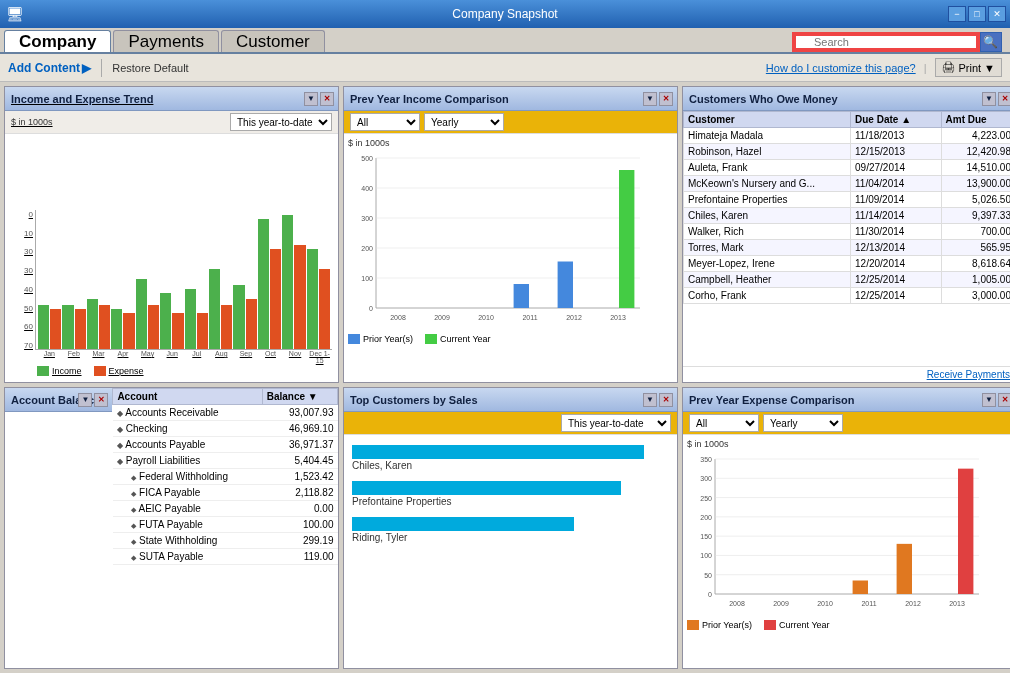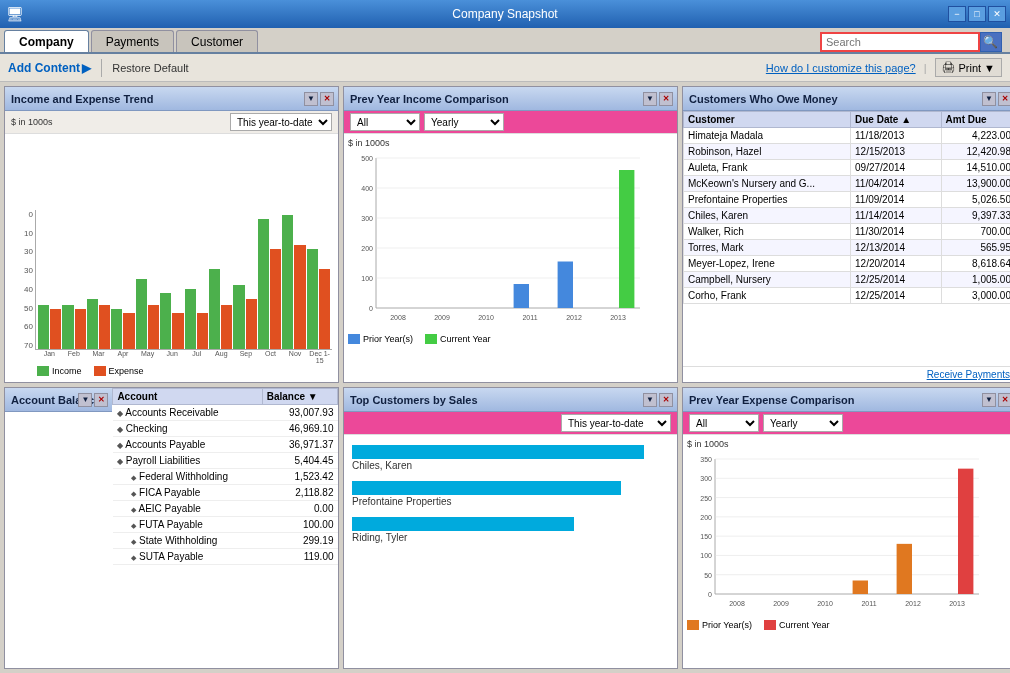--- a/index.html
+++ b/index.html
@@ -47,21 +47,21 @@
       align-items: flex-end;
       padding-left: 4px;
       border-bottom: 2px solid #6680a0;
       position: relative;
     }
     .tab {
       height: 22px;
       padding: 0 14px;
       display: flex;
       align-items: center;
-      font-size: 12px;
+      font-size: 17px;
       border: 1px solid #9090a0;
       border-bottom: none;
       cursor: pointer;
       margin-right: 2px;
       border-radius: 3px 3px 0 0;
     }
     .tab.active {
       background: white;
       border-color: #6680a0;
       font-weight: bold;
@@ -70,24 +70,24 @@
       background: #c8c4bc;
     }
     .search-area {
       position: absolute;
       right: 8px;
       top: 4px;
       display: flex;
       align-items: center;
     }
     .search-input {
-      width: 160px;
+      width: 188px;
       height: 20px;
-      border: 2px solid #ef4444;
-      padding: 0 4px;
+      border: 4px solid #ef4444;
+      padding: 0 18px;
       font-size: 11px;
       background: white;
     }
     .search-btn {
       width: 22px; height: 20px;
       background: #4a70c0;
       border: 1px solid #3060b0;
       color: white;
       display: flex; align-items: center; justify-content: center;
       cursor: pointer;
@@ -307,33 +307,33 @@
       border: 1px solid #b0b8d0;
       padding: 2px 4px;
       text-align: left;
     }
     .account-table td {
       border-bottom: 1px solid #eee;
       padding: 2px 4px;
     }
     .account-table td.amt { text-align: right; }
     .pyi-toolbar {
-      background: #ec4899;
+      background: #eab308;
       padding: 2px 6px;
       display: flex;
       align-items: center;
       gap: 4px;
       border-bottom: 1px solid #ddd;
     }
 
     
     svg { overflow: visible; }
 
     
-    .grid-cell-1 { grid-column: 1; grid-row: 1; }
+    .grid-cell-1 { grid-column: 1; grid-row: 1; text-decoration: underline; }
     .grid-cell-2 { grid-column: 2; grid-row: 1; }
     .grid-cell-3 { grid-column: 3; grid-row: 1; }
     .grid-cell-4 { grid-column: 1; grid-row: 2; }
     .grid-cell-5 { grid-column: 2; grid-row: 2; }
     .grid-cell-6 { grid-column: 3; grid-row: 2; }
 
     
     .top-customers-list { flex: 1; padding: 4px 8px; overflow: hidden; }
     .tc-row { display: flex; align-items: center; margin: 6px 0; }
   </style>
@@ -608,21 +608,21 @@
               <td style="max-width:120px;overflow:hidden;text-overflow:ellipsis">Torres, Mark</td>
               <td>12/13/2014</td>
               <td class="amt">565.95</td>
             </tr>
             <tr>
               <td style="max-width:120px;overflow:hidden;text-overflow:ellipsis">Meyer-Lopez, Irene</td>
               <td>12/20/2014</td>
               <td class="amt">8,618.64</td>
             </tr>
             <tr>
-              <td style="max-width:120px;overflow:hidden;text-overflow:ellipsis">Campbell, Nursery</td>
+              <td style="max-width:120px;overflow:hidden;text-overflow:ellipsis">Campbell, Heather</td>
               <td>12/25/2014</td>
               <td class="amt">1,005.00</td>
             </tr>
             <tr>
               <td style="max-width:120px;overflow:hidden;text-overflow:ellipsis">Corho, Frank</td>
               <td>12/25/2014</td>
               <td class="amt">3,000.00</td>
             </tr>
           </tbody>
       </table>

